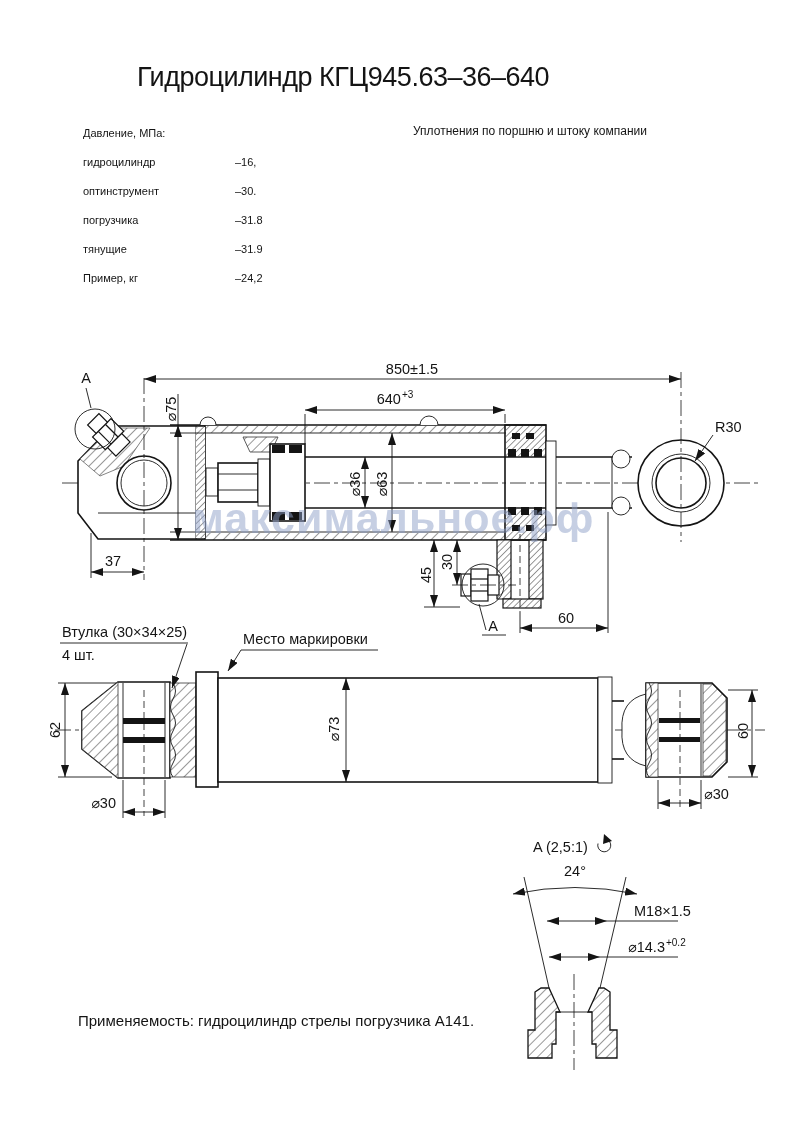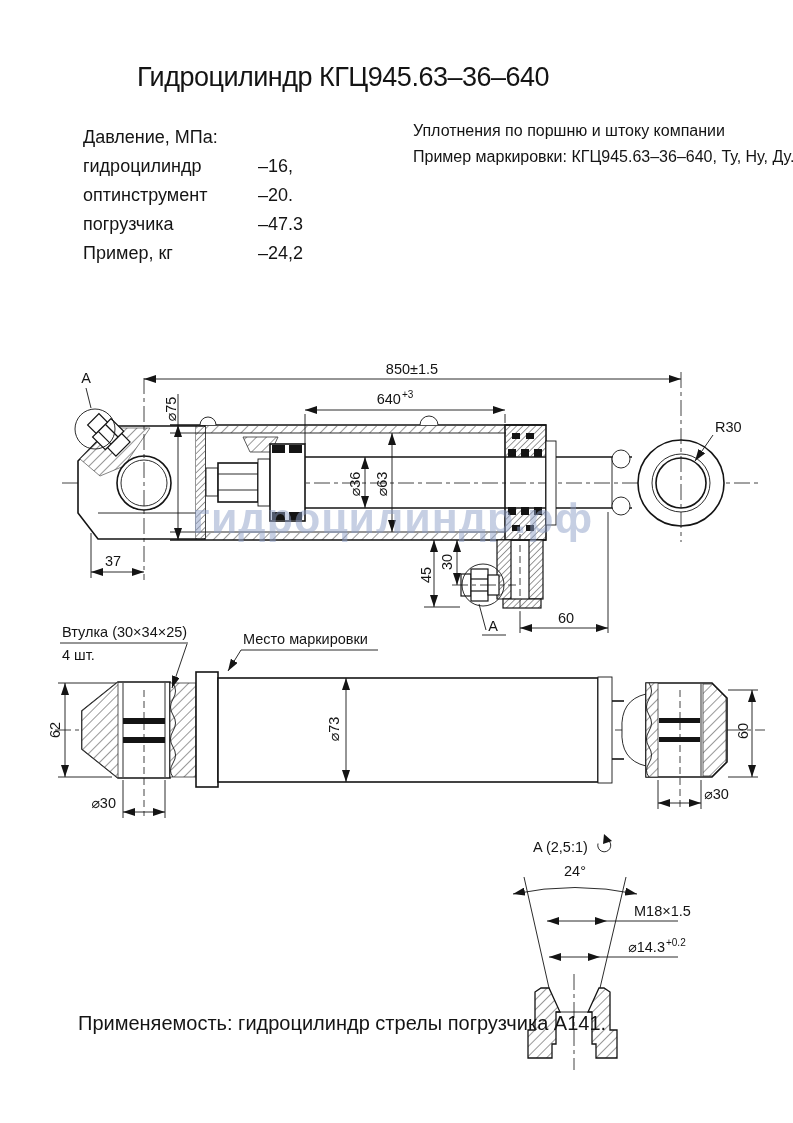--- a/index.html
+++ b/index.html
@@ -1,24 +1,24 @@
 <!DOCTYPE html>
 <html><head>
 <meta charset="utf-8">
 <style>
   html,body{margin:0;padding:0;background:#e8e8e8;}
   .page{position:relative;width:793px;height:1123px;background:#ffffff;overflow:hidden;
         font-family:"Liberation Sans","DejaVu Sans",sans-serif;color:#141414;}
   .title{position:absolute;left:118px;top:62px;width:450px;text-align:center;
          font-size:27px;letter-spacing:-0.5px;white-space:nowrap;}
-  .specs{position:absolute;left:83px;top:127px;font-size:18px;}
+  .specs{position:absolute;left:83px;top:127px;font-size:11px;}
   .specs .row{position:relative;height:29px;width:260px;}
-  .specs .val{position:absolute;left:152px;top:0;margin-left:23px;}
-  .note{position:absolute;left:413px;top:118px;font-size:16px;line-height:26px;white-space:nowrap;}
-  .footer{position:absolute;left:78px;top:1012px;font-size:20px;white-space:nowrap;}
+  .specs .val{position:absolute;left:152px;top:0;}
+  .note{position:absolute;left:413px;top:118px;font-size:12px;line-height:26px;white-space:nowrap;}
+  .footer{position:absolute;left:78px;top:1012px;font-size:15px;white-space:nowrap;}
   .watermark{position:absolute;left:192px;top:494px;font-size:43px;font-weight:bold;
              color:#8fa0c8;opacity:.5;letter-spacing:1px;white-space:nowrap;pointer-events:none;}
   svg{position:absolute;left:0;top:0;}
   svg text{font-family:"Liberation Sans","DejaVu Sans",sans-serif;font-size:14.5px;fill:#141414;}
   .ln{stroke:#141414;stroke-width:1.6;fill:none;}
   .thin{stroke:#141414;stroke-width:0.9;fill:none;}
   .dim{stroke:#141414;stroke-width:0.9;fill:none;}
   .cl{stroke:#141414;stroke-width:0.8;fill:none;stroke-dasharray:16 4 4 4;}
   .dash{stroke:#141414;stroke-width:0.8;fill:none;stroke-dasharray:7 4;}
   .wh{fill:#ffffff;}
@@ -27,28 +27,28 @@
 </head>
 <body>
 
 <div class="page">
 
   <div class="title">Гидроцилиндр КГЦ945.63–36–640</div>
 
   <div class="specs">
     <div class="row"><span>Давление, МПа:</span><span class="val"></span></div>
     <div class="row"><span>гидроцилиндр</span><span class="val">–16,</span></div>
-    <div class="row"><span>оптинструмент</span><span class="val">–20.</span></div>
-    <div class="row"><span>погрузчика</span><span class="val">–47.3</span></div>
+    <div class="row"><span>оптинструмент</span><span class="val">–30.</span></div>
+    <div class="row"><span>погрузчика</span><span class="val">–31.8</span></div>
+    <div class="row"><span>тянущие</span><span class="val">–31.9</span></div>
     <div class="row"><span>Пример, кг</span><span class="val">–24,2</span></div>
   </div>
 
   <div class="note">
     <div>Уплотнения по поршню и штоку компании</div>
-    <div>Пример маркировки: КГЦ945.63–36–640, Ту, Ну, Ду.</div>
   </div>
 
   <svg width="793" height="1123" viewBox="0 0 793 1123">
     <defs>
       <pattern id="h1" patternUnits="userSpaceOnUse" width="7" height="7" patternTransform="rotate(45)">
         <rect width="7" height="7" fill="#ffffff"></rect>
         <line x1="0" y1="0" x2="0" y2="7" stroke="#333" stroke-width="1"></line>
       </pattern>
       <pattern id="h2" patternUnits="userSpaceOnUse" width="4.5" height="4.5" patternTransform="rotate(45)">
         <rect width="4.5" height="4.5" fill="#ffffff"></rect>
@@ -296,16 +296,16 @@
 
       <g>
         <path d="M 535,992 L 541,988 L 549,988 L 560,1012 L 556,1012 L 556,1044 L 552,1044 L 552,1058 L 528,1058 L 528,1030 L 535,1030 Z" fill="url(#h1)" stroke="#141414" stroke-width="1.3"></path>
         <path d="M 610,992 L 604,988 L 599,988 L 588,1012 L 592,1012 L 592,1044 L 596,1044 L 596,1058 L 617,1058 L 617,1030 L 610,1030 Z" fill="url(#h1)" stroke="#141414" stroke-width="1.3"></path>
         <line class="thin" x1="556" y1="1012" x2="592" y2="1012"></line>
         <line class="cl" x1="574" y1="974" x2="574" y2="1070"></line>
       </g>
     </g>
   </svg>
 
-  <div class="watermark">гидроцилиндр.рф</div>
+  <div class="watermark">максимальное.рф</div>
 
   <div class="footer">Применяемость: гидроцилиндр стрелы погрузчика А141.</div>
 </div>
 
 </body></html>

